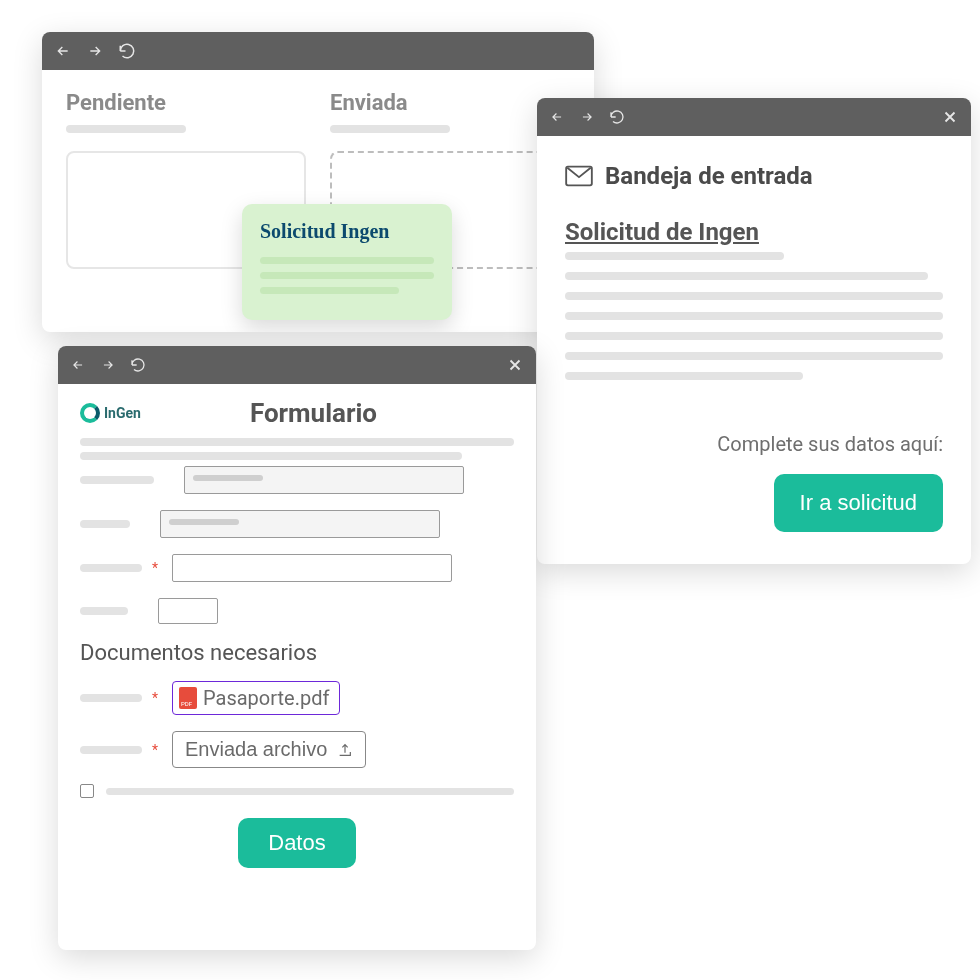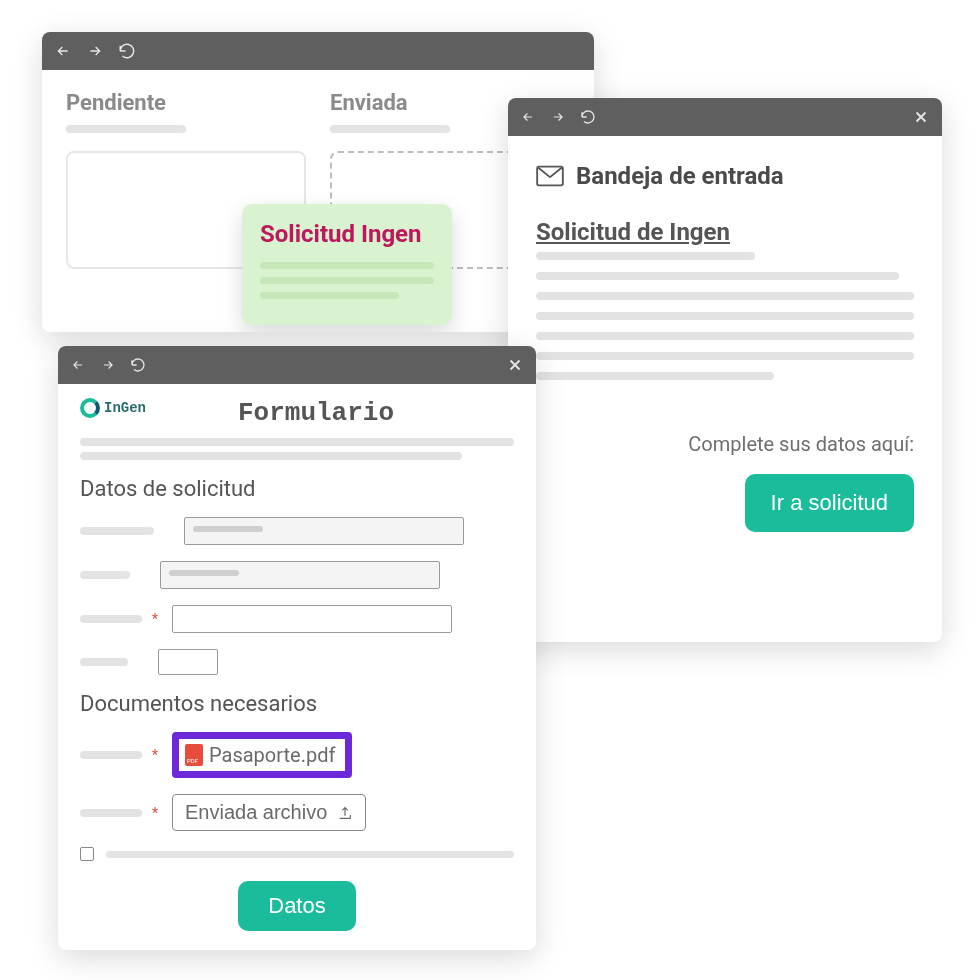--- a/index.html
+++ b/index.html
@@ -48,25 +48,25 @@
   }
   #winA .card-drag {
     position: absolute;
     top: 172px; left: 200px;
     width: 210px;
     background: #d9f2d0;
     border-radius: 10px;
     padding: 16px 18px 18px;
     box-shadow: 0 8px 22px rgba(0,0,0,0.15);
   }
-  #winA .card-drag .drag-title { font-size: 24px; font-weight: 700; color: #be185d; margin-bottom: 14px; }
+  #winA .card-drag .drag-title { font-size: 20px; font-weight: 700; color: #0c4a6e; margin-bottom: 14px; font-family: Liberation Serif, serif; }
   #winA .card-drag .dl { height: 7px; background: #c6e8b9; border-radius: 4px; margin-bottom: 8px; }
 
   
-  #winB { top: 98px; left: 508px; width: 434px; height: 544px; }
+  #winB { top: 98px; left: 537px; width: 434px; height: 466px; }
   #winB .body { padding: 26px 28px 30px; }
   #winB .inbox-head { display: flex; align-items: center; gap: 12px; margin-bottom: 28px; }
   #winB .inbox-head svg { flex-shrink: 0; }
   #winB .inbox-title { font-size: 24px; font-weight: 700; color: #4a4a4a; }
   #winB .mail-title { font-size: 24px; font-weight: 700; color: #555; margin-bottom: 6px; text-decoration: underline; }
   #winB .mail-subtitle { font-size: 20px; color: #6f6f6f; margin-bottom: 28px; }
   #winB .mail-lines .gray-line { margin-bottom: 12px; }
   #winB .cta-area { margin-top: 52px; text-align: right; }
   #winB .cta-text { font-size: 20px; color: #6f6f6f; margin-bottom: 18px; }
   #winB .cta-btn {
@@ -77,21 +77,21 @@
     font-weight: 500;
     padding: 16px 26px;
     border-radius: 10px;
     border: none;
     cursor: pointer;
   }
 
   
   #winC { top: 346px; left: 58px; width: 478px; height: 604px; }
   #winC .body { padding: 14px 22px 22px; }
-  #winC .form-head { display: flex; align-items: flex-start; gap: 12px; margin-bottom: 10px; font-family: Liberation Mono, monospace; }
+  #winC .form-head { display: flex; align-items: center; gap: 12px; margin-bottom: 10px; }
   #winC .logo { display: flex; align-items: center; gap: 4px; font-weight: 700; font-size: 14px; color: #2a6b6e; }
   #winC .logo-c {
     width: 20px; height: 20px; border: 4px solid #1bbc9b; border-radius: 50%;
     border-right-color: #0a5c6b; position: relative;
   }
   #winC .form-title { flex: 1; text-align: center; font-size: 26px; font-weight: 700; color: #555; padding-right: 40px; }
   #winC .form-subline { height: 8px; background: #e3e3e3; border-radius: 4px; margin-bottom: 6px; }
   #winC .section-title { font-size: 22px; color: #555; margin: 16px 0 16px; }
   #winC .field-row { display: flex; align-items: center; gap: 10px; margin-bottom: 16px; }
   #winC .field-label-ph { width: 74px; height: 8px; background: #e3e3e3; border-radius: 4px; }
@@ -100,21 +100,21 @@
     border: 1px solid #9a9a9a; border-radius: 2px; height: 28px; width: 280px;
     background: #f4f4f4; padding: 0 8px;
   }
   #winC .text-input.has-content::before {
     content: ""; display: inline-block; width: 70px; height: 6px;
     background: #cfcfcf; border-radius: 3px; vertical-align: middle;
   }
   #winC .small-input { width: 60px; height: 26px; border: 1px solid #9a9a9a; border-radius: 2px; background: #fff; }
   #winC .file-chip {
     display: inline-flex; align-items: center; gap: 6px;
-    border: 7px solid #6d28d9; border-radius: 4px; padding: 4px 10px 4px 6px;
+    border: 1px solid #6d28d9; border-radius: 4px; padding: 4px 10px 4px 6px;
     font-size: 20px; color: #6a6a6a;
   }
   #winC .pdf-icon { width: 18px; height: 22px; background: #e74c3c; border-radius: 2px; position: relative; }
   #winC .pdf-icon::after { content: "PDF"; color: #fff; font-size: 6px; position: absolute; bottom: 2px; left: 2px; }
   #winC .upload-btn {
     display: inline-flex; align-items: center; gap: 10px;
     border: 1px solid #888; border-radius: 4px; padding: 6px 12px;
     font-size: 20px; color: #6a6a6a; background: #fff; cursor: pointer;
   }
   #winC .checkbox-row { display: flex; align-items: center; gap: 12px; margin: 10px 0 20px; }
@@ -225,21 +225,20 @@
     <div class="form-head">
       <div class="logo">
         <div class="logo-c"></div>
         <span>InGen</span>
       </div>
       <div class="form-title">Formulario</div>
     </div>
     <div class="form-subline"></div>
     <div class="form-subline" style="width:88%"></div>
 
-    <div class="section-title">Datos de solicitud</div>
 
     <div class="field-row">
       <div class="field-label-ph"></div>
       <span class="req"></span>
       <div class="text-input has-content"></div>
     </div>
     <div class="field-row">
       <div class="field-label-ph" style="width:50px"></div>
       <span class="req"></span>
       <div class="text-input has-content"></div>

